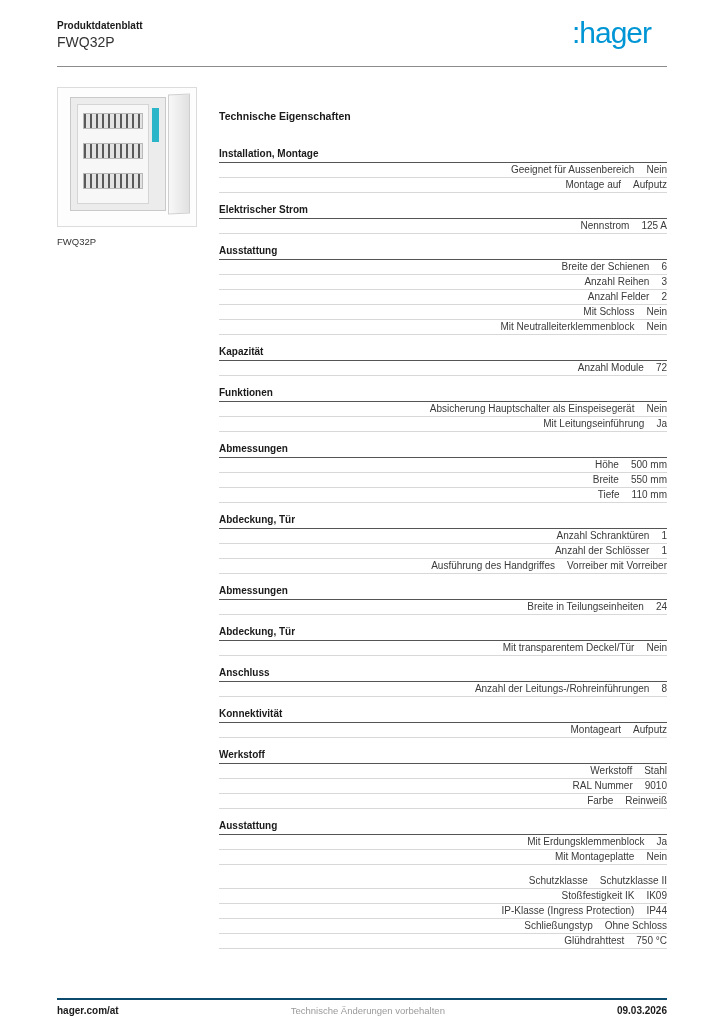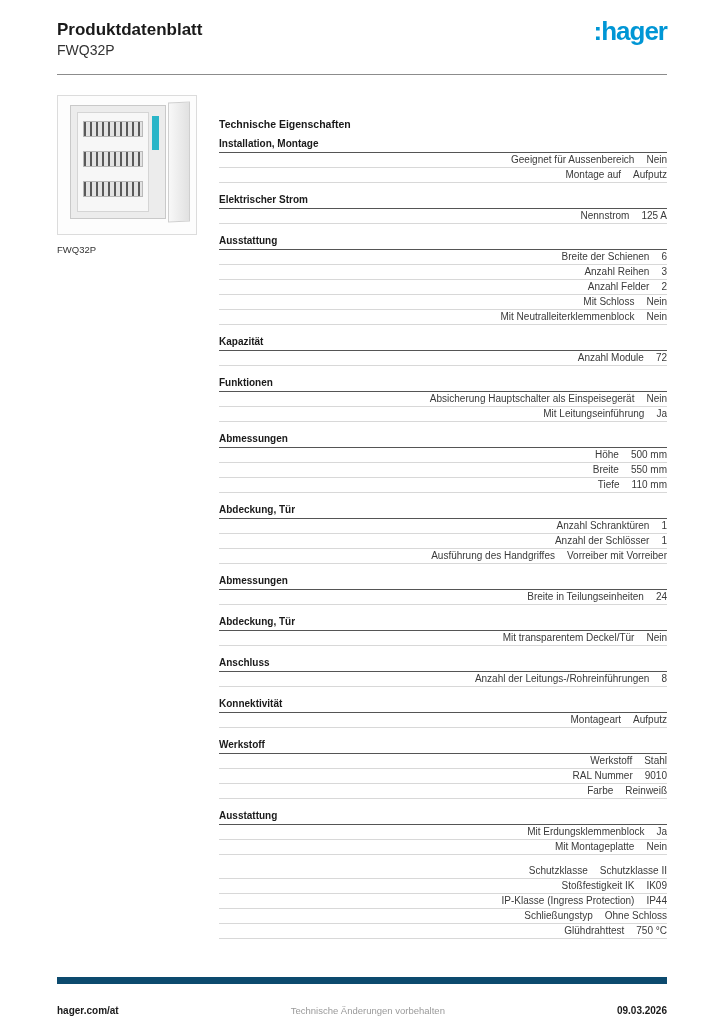--- a/index.html
+++ b/index.html
@@ -10,23 +10,23 @@
     font-family: "Liberation Sans", sans-serif;
     color: #333;
     position: relative;
     overflow: hidden;
   }
   .page { position: absolute; inset: 0; }
   .content { position: absolute; left: 57px; right: 57px; top: 0; bottom: 0; }
 
   
   .doc-header { position: relative; padding-top: 20px; }
-  .doc-type { font-size: 17px; font-weight: bold; color: #1a1a1a; line-height: 1.2; }
+  .doc-type { font-size: 10px; font-weight: bold; color: #1a1a1a; line-height: 1.2; }
   .product-code { font-size: 14px; color: #333; margin-top: 2px; }
-  .logo { position: absolute; right: 0; top: 18px; font-size: 26px; font-weight: bold; letter-spacing: -1px; line-height: 1; }
+  .logo { position: absolute; right: 16px; top: 18px; font-size: 30px; font-weight: normal; letter-spacing: -1px; line-height: 1; }
   .header-rule { border: none; border-top: 1px solid #8c8c8c; margin: 16px 0 0 0; }
 
   
   .main { display: flex; margin-top: 20px; }
   .left-col { width: 140px; flex: 0 0 140px; }
   .right-col { flex: 1; margin-left: 22px; }
 
   
   .image-box { width: 140px; height: 140px; border: 1px solid #dcdcdc; position: relative; background: #fdfdfd; }
   .cabinet { position: absolute; left: 12px; top: 9px; width: 96px; height: 114px; background: #ececec; border: 1px solid #c9c9c9; }
@@ -37,30 +37,30 @@
   .teal-strip { position: absolute; right: 6px; top: 10px; width: 7px; height: 34px; background: #2ab5c8; }
   .door { position: absolute; left: 110px; top: 6px; width: 22px; height: 120px;
     background: linear-gradient(90deg, #f8f8f8, #e1e1e1); border: 1px solid #cfcfcf; transform: skewY(-3deg); }
   .image-caption { font-size: 9.5px; color: #333; margin-top: 9px; }
 
   
   .product-title { font-size: 10.5px; font-weight: bold; color: #1a1a1a; margin-top: 2px; line-height: 1.25; }
   .tech-heading { font-size: 10.5px; font-weight: bold; color: #1a1a1a; margin-top: 23px; }
 
   
-  .sections { margin-top: 6px; }
+  .sections { margin-top: 24px; }
   .spec-section { margin-top: 9px; }
   .spec-section:first-child { margin-top: 0; }
   .section-title { font-size: 10px; font-weight: bold; color: #1a1a1a; padding: 2px 0 3px 0; border-bottom: 1px solid #555; line-height: 11px; }
   .spec-row { display: flex; justify-content: flex-end; font-size: 10px; line-height: 10px; padding: 2px 0 2px 0; border-bottom: 1px solid #d8d8d8; color: #3a3a3a; }
   .spec-label { text-align: left; }
   .spec-value { text-align: right; white-space: nowrap; padding-left: 12px; }
 
   
-  .footer { position: absolute; left: 57px; right: 57px; bottom: 8px; border-top: 7px solid #0c4a6e; padding-top: 21px;
+  .footer { position: absolute; left: 57px; right: 57px; bottom: 8px; border-top: 2px solid #0c4a6e; padding-top: 5px;
     display: flex; justify-content: space-between; align-items: flex-start; }
   .footer-left { font-size: 10px; font-weight: bold; color: #1a1a1a; text-decoration: none; }
   .footer-center { font-size: 9.5px; color: #9a9a9a; }
   .footer-right { font-size: 10px; font-weight: bold; color: #1a1a1a; }
 </style>
 </head>
 <body>
 
 <div class="page">
   <div class="content">

